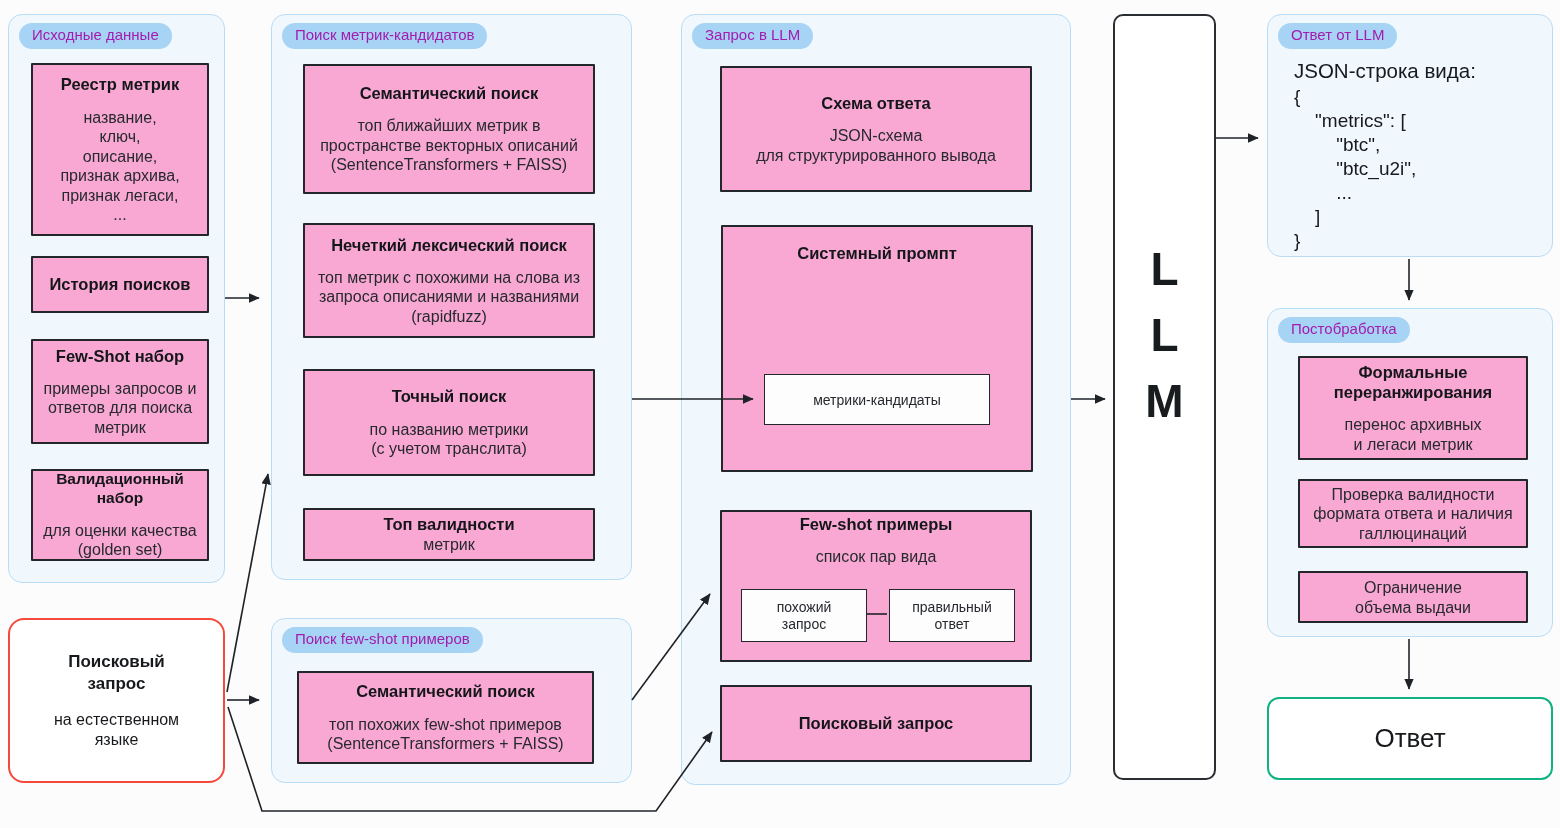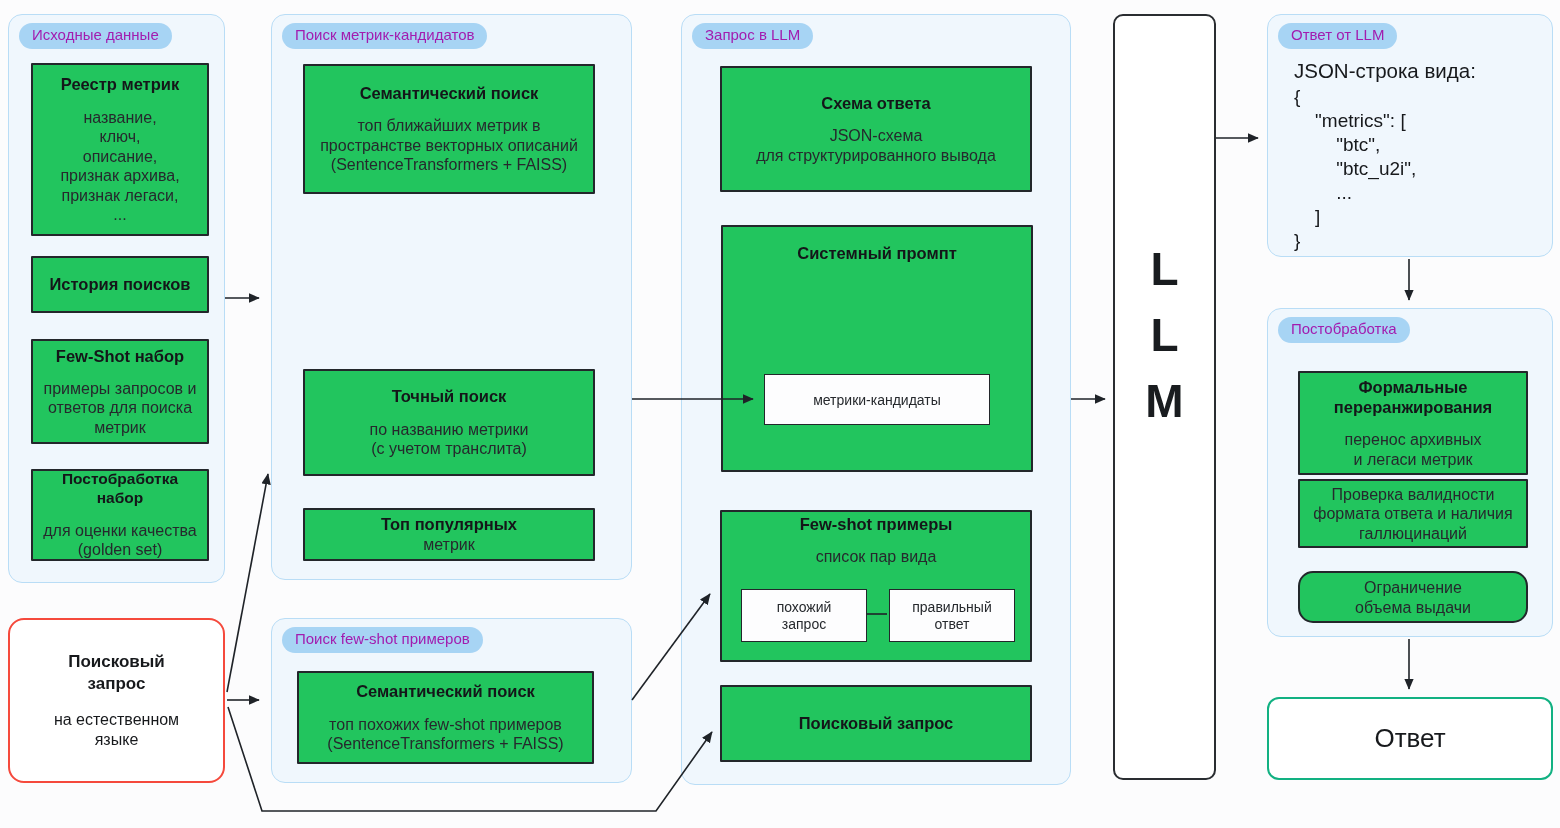--- a/index.html
+++ b/index.html
@@ -1,20 +1,20 @@
 <!DOCTYPE html>
 <html><head>
 <meta charset="utf-8">
 <style>
   html,body{margin:0;padding:0;background:#fcfcfd;font-family:"Liberation Sans",sans-serif;color:#17191c;}
   #canvas{position:relative;width:1560px;height:828px;background:#fcfcfd;overflow:hidden;}
   .panel{position:absolute;background:#f0f7fd;border:1.5px solid #b9ddf6;border-radius:14px;box-sizing:border-box;}
   .pill{position:absolute;top:8px;left:10px;background:#a7d4f4;color:#a21caf;font-size:15px;
         padding:4px 13px 5px;border-radius:14px;line-height:1.1;white-space:nowrap;}
-  .box{position:absolute;background:#22c55e;border:2px solid #23272b;box-sizing:border-box;
+  .box{position:absolute;background:#f9a8d4;border:2px solid #23272b;box-sizing:border-box;
        display:flex;flex-direction:column;align-items:center;justify-content:center;
        text-align:center;padding:8px 6px;border-radius:1px;}
   .box .title{font-weight:bold;font-size:16.5px;line-height:1.22;white-space:pre-line;color:#141619;}
   .box .title.title-sm{font-size:15.5px;}
   .box .body{margin-top:13px;font-size:16px;line-height:1.22;white-space:pre-line;color:#26292d;}
   .box.tight .body{margin-top:1px;}
   .chip{position:absolute;background:#fdfdfe;border:1.5px solid #23272b;box-sizing:border-box;
         display:flex;align-items:center;justify-content:center;font-size:14px;color:#26292d;}
   .accent-red{background:#fff;border:2px solid #f5493c;border-radius:16px;}
   .accent-green{position:absolute;background:#fff;border:2px solid #12b182;border-radius:12px;box-sizing:border-box;
@@ -51,21 +51,21 @@
     <div class="box" style="left:22px;top:241px;width:178px;height:57px;">
       <div class="title">История поисков</div>
     </div>
     <div class="box" style="left:22px;top:324px;width:178px;height:105px;">
       <div class="title">Few-Shot набор</div>
       <div class="body">примеры запросов и
 ответов для поиска
 метрик</div>
     </div>
     <div class="box" style="left:22px;top:454px;width:178px;height:92px;">
-      <div class="title title-sm">Постобработка набор</div>
+      <div class="title title-sm">Валидационный набор</div>
       <div class="body">для оценки качества
 (golden set)</div>
     </div>
   </section>
 
   <div class="accent-red" style="position:absolute;left:8px;top:618px;width:217px;height:165px;box-sizing:border-box;
               display:flex;flex-direction:column;align-items:center;justify-content:center;">
     <div class="query-title">Поисковый
 запрос</div>
     <div class="query-body">на естественном
@@ -73,27 +73,33 @@
   </div>
 
   <section class="panel" style="left:271px;top:14px;width:361px;height:566px;">
     <div class="pill">Поиск метрик-кандидатов</div>
     <div class="box" style="left:31px;top:49px;width:292px;height:130px;">
       <div class="title">Семантический поиск</div>
       <div class="body">топ ближайших метрик в
 пространстве векторных описаний
 (SentenceTransformers + FAISS)</div>
     </div>
+    <div class="box" style="left:31px;top:208px;width:292px;height:115px;">
+      <div class="title">Нечеткий лексический поиск</div>
+      <div class="body">топ метрик с похожими на слова из
+запроса описаниями и названиями
+(rapidfuzz)</div>
+    </div>
     <div class="box" style="left:31px;top:354px;width:292px;height:107px;">
       <div class="title">Точный поиск</div>
       <div class="body">по названию метрики
 (с учетом транслита)</div>
     </div>
     <div class="box tight" style="left:31px;top:493px;width:292px;height:53px;">
-      <div class="title">Топ популярных</div>
+      <div class="title">Топ валидности</div>
       <div class="body">метрик</div>
     </div>
   </section>
 
   <section class="panel" style="left:271px;top:618px;width:361px;height:165px;">
     <div class="pill">Поиск few-shot примеров</div>
     <div class="box" style="left:25px;top:52px;width:297px;height:93px;">
       <div class="title">Семантический поиск</div>
       <div class="body">топ похожих few-shot примеров
 (SentenceTransformers + FAISS)</div>
@@ -141,32 +147,32 @@
       <div class="json-line">        "btc",</div>
       <div class="json-line">        "btc_u2i",</div>
       <div class="json-line">        ...</div>
       <div class="json-line">    ]</div>
       <div class="json-line">}</div>
     </div>
   </section>
 
   <section class="panel" style="left:1267px;top:308px;width:286px;height:329px;">
     <div class="pill">Постобработка</div>
-    <div class="box" style="left:30px;top:62px;width:230px;height:104px;">
+    <div class="box" style="left:30px;top:47px;width:230px;height:104px;">
       <div class="title">Формальные
 переранжирования</div>
       <div class="body">перенос архивных
 и легаси метрик</div>
     </div>
     <div class="box tight" style="left:30px;top:170px;width:230px;height:69px;">
       <div class="body">Проверка валидности
 формата ответа и наличия
 галлюцинаций</div>
     </div>
-    <div class="box tight" style="left:30px;top:262px;width:230px;height:52px;border-radius:15px;">
+    <div class="box tight" style="left:30px;top:262px;width:230px;height:52px;">
       <div class="body">Ограничение
 объема выдачи</div>
     </div>
   </section>
 
   <div class="accent-green" style="left:1267px;top:697px;width:286px;height:83px;">
     <div class="answer-label">Ответ</div>
   </div>
 
   <svg class="arrows" width="1560" height="828" viewBox="0 0 1560 828">

